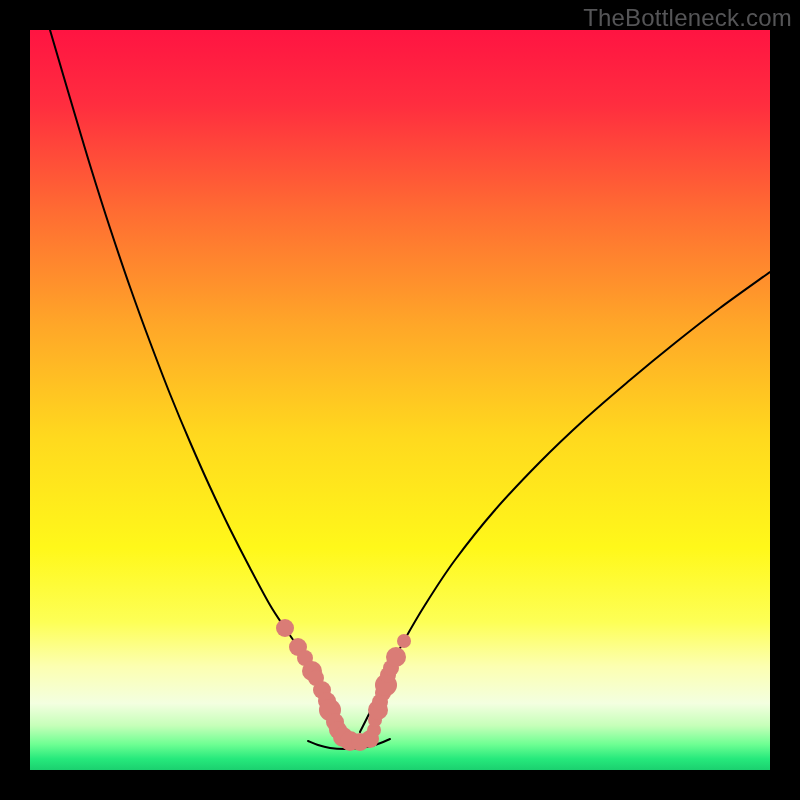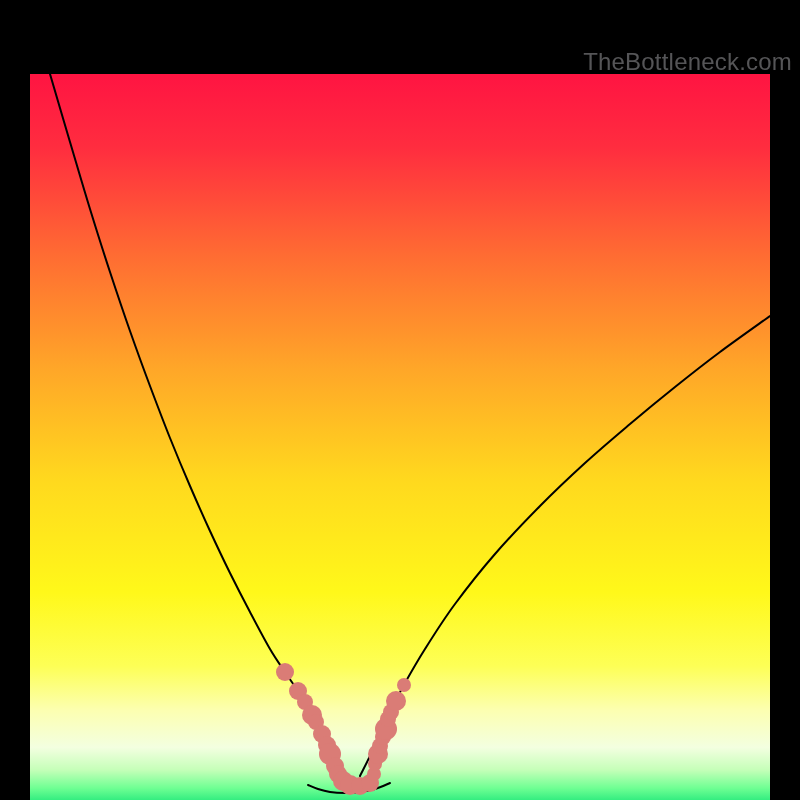--- a/index.html
+++ b/index.html
@@ -8,21 +8,20 @@
     width: 800px;
     height: 800px;
     background: #000;
     overflow: hidden;
     font-family: Arial, Helvetica, sans-serif;
   }
   .frame {
     position: absolute;
     inset: 0;
     background: #000;
-    margin-top: 44px;
   }
   .plot {
     position: absolute;
     left: 30px;
     top: 30px;
     width: 740px;
     height: 740px;
     overflow: hidden;
   }
   .watermark {

